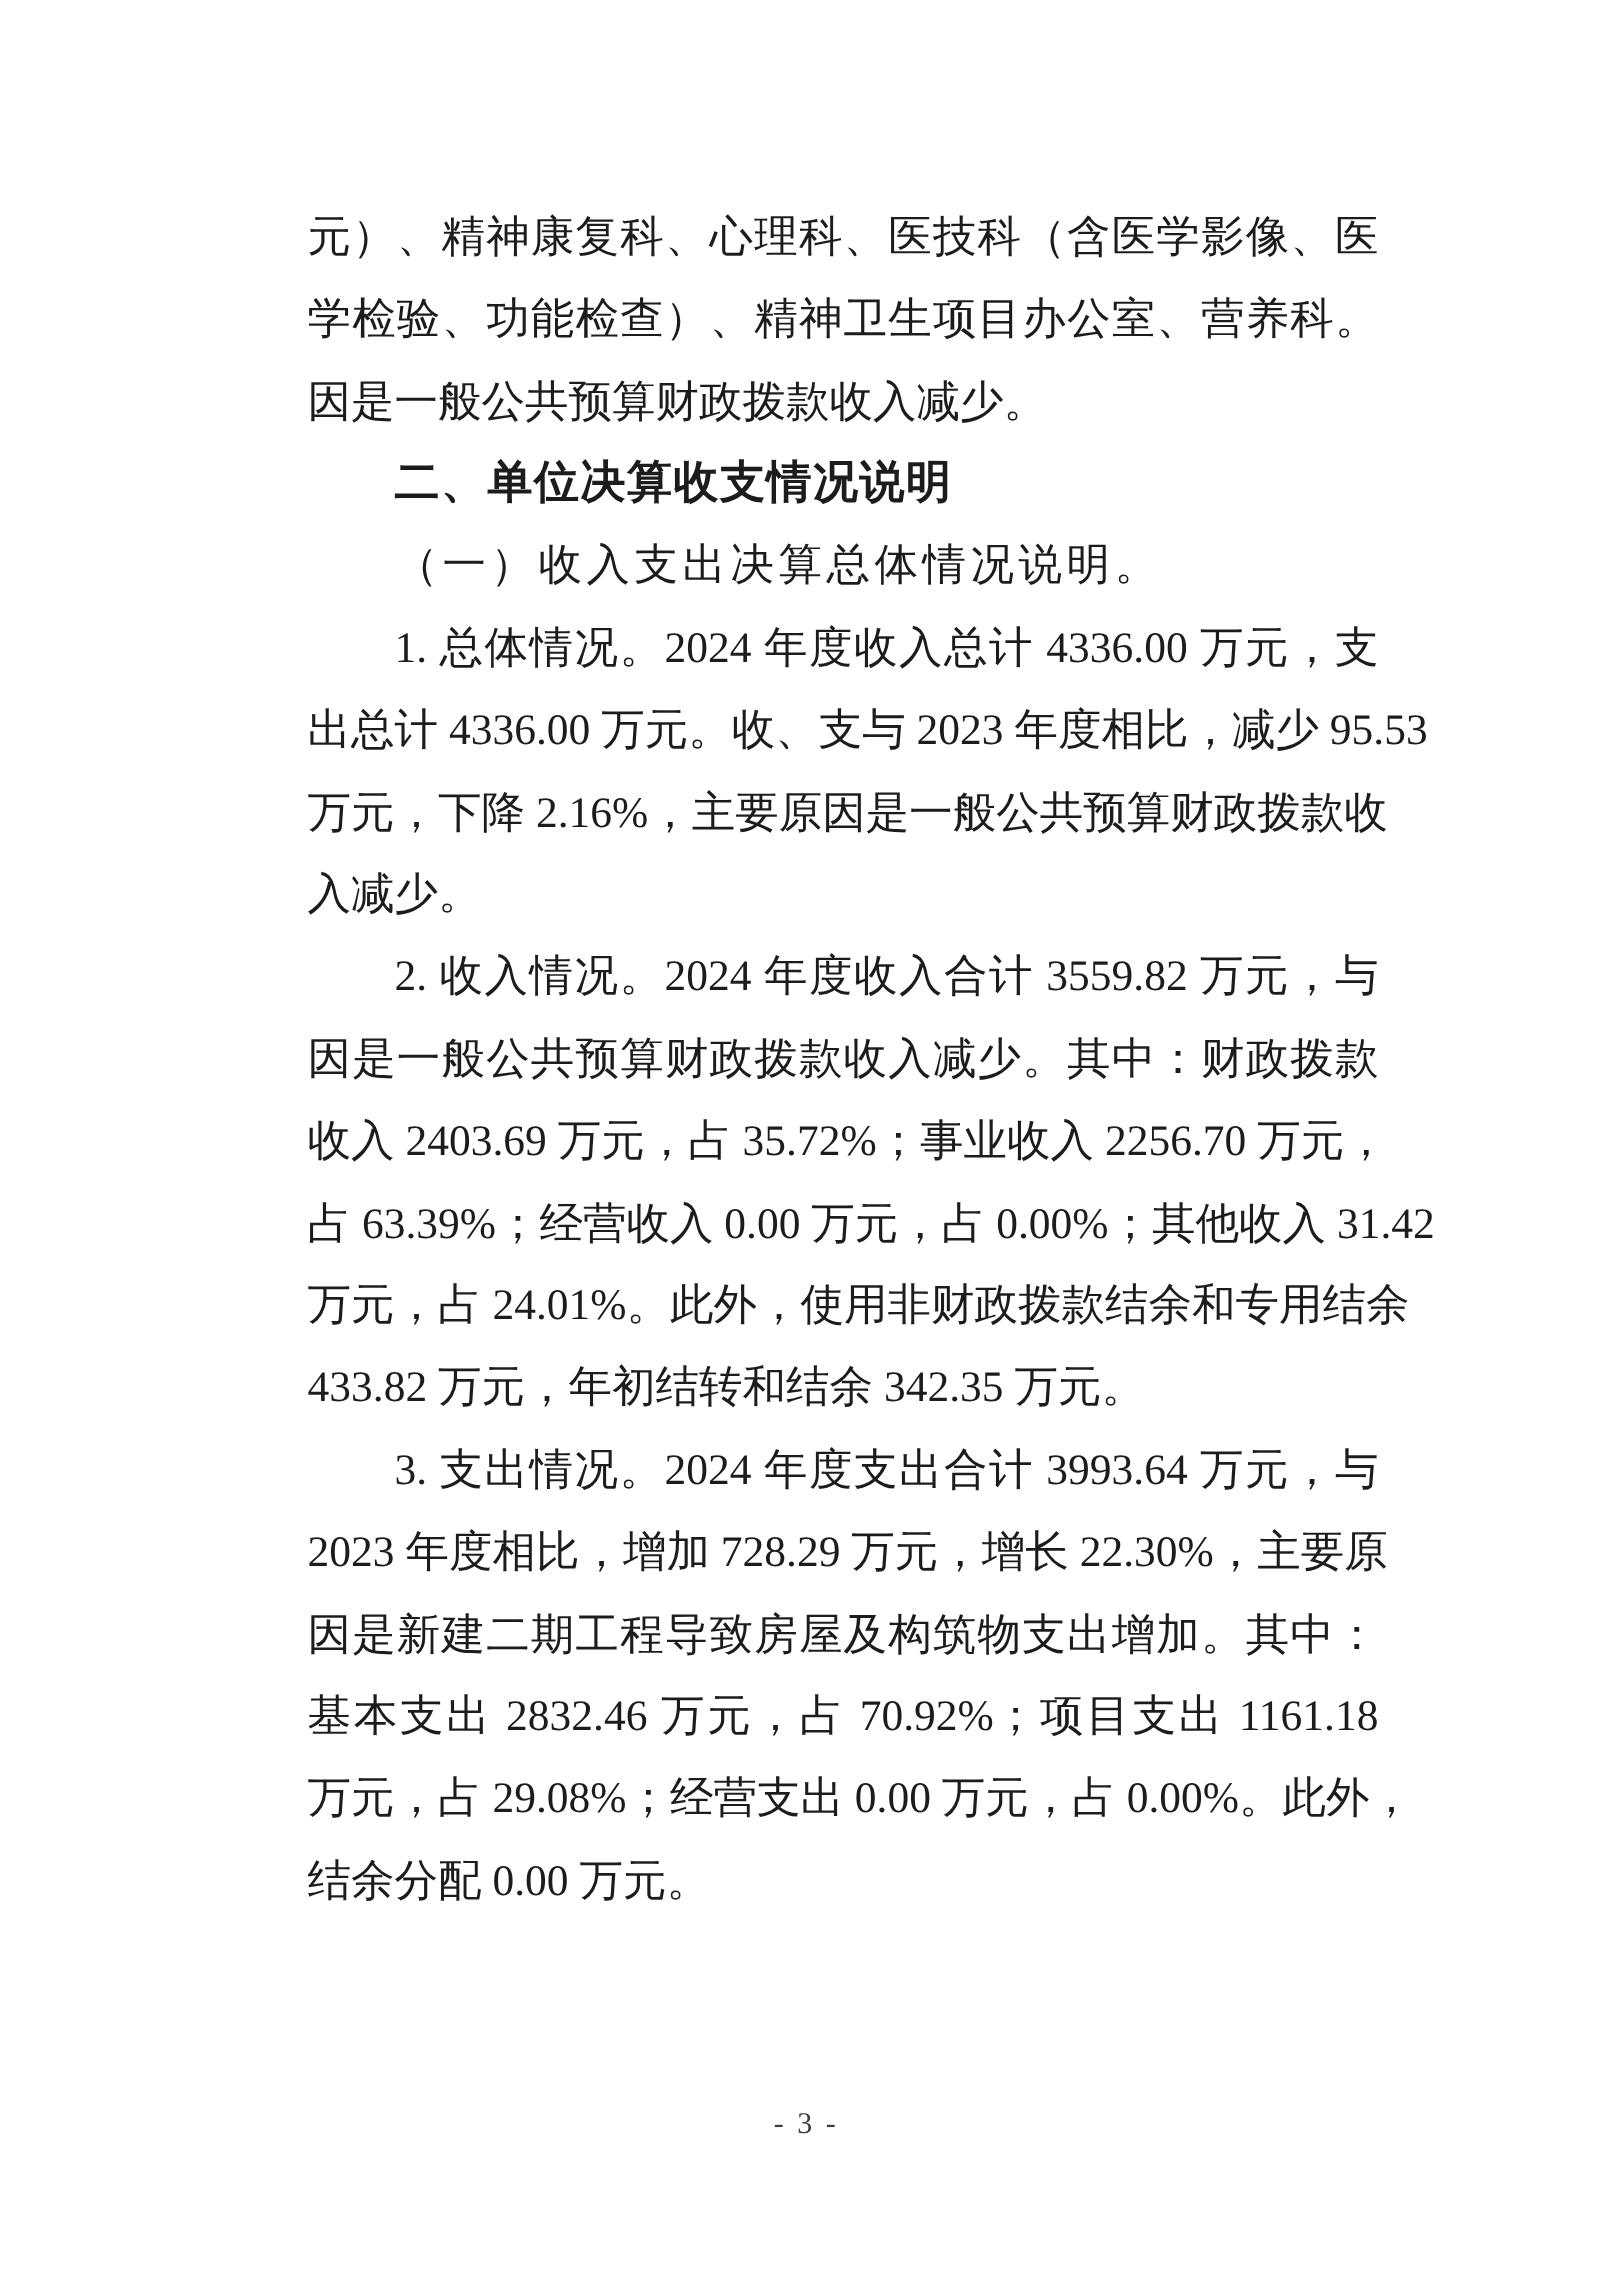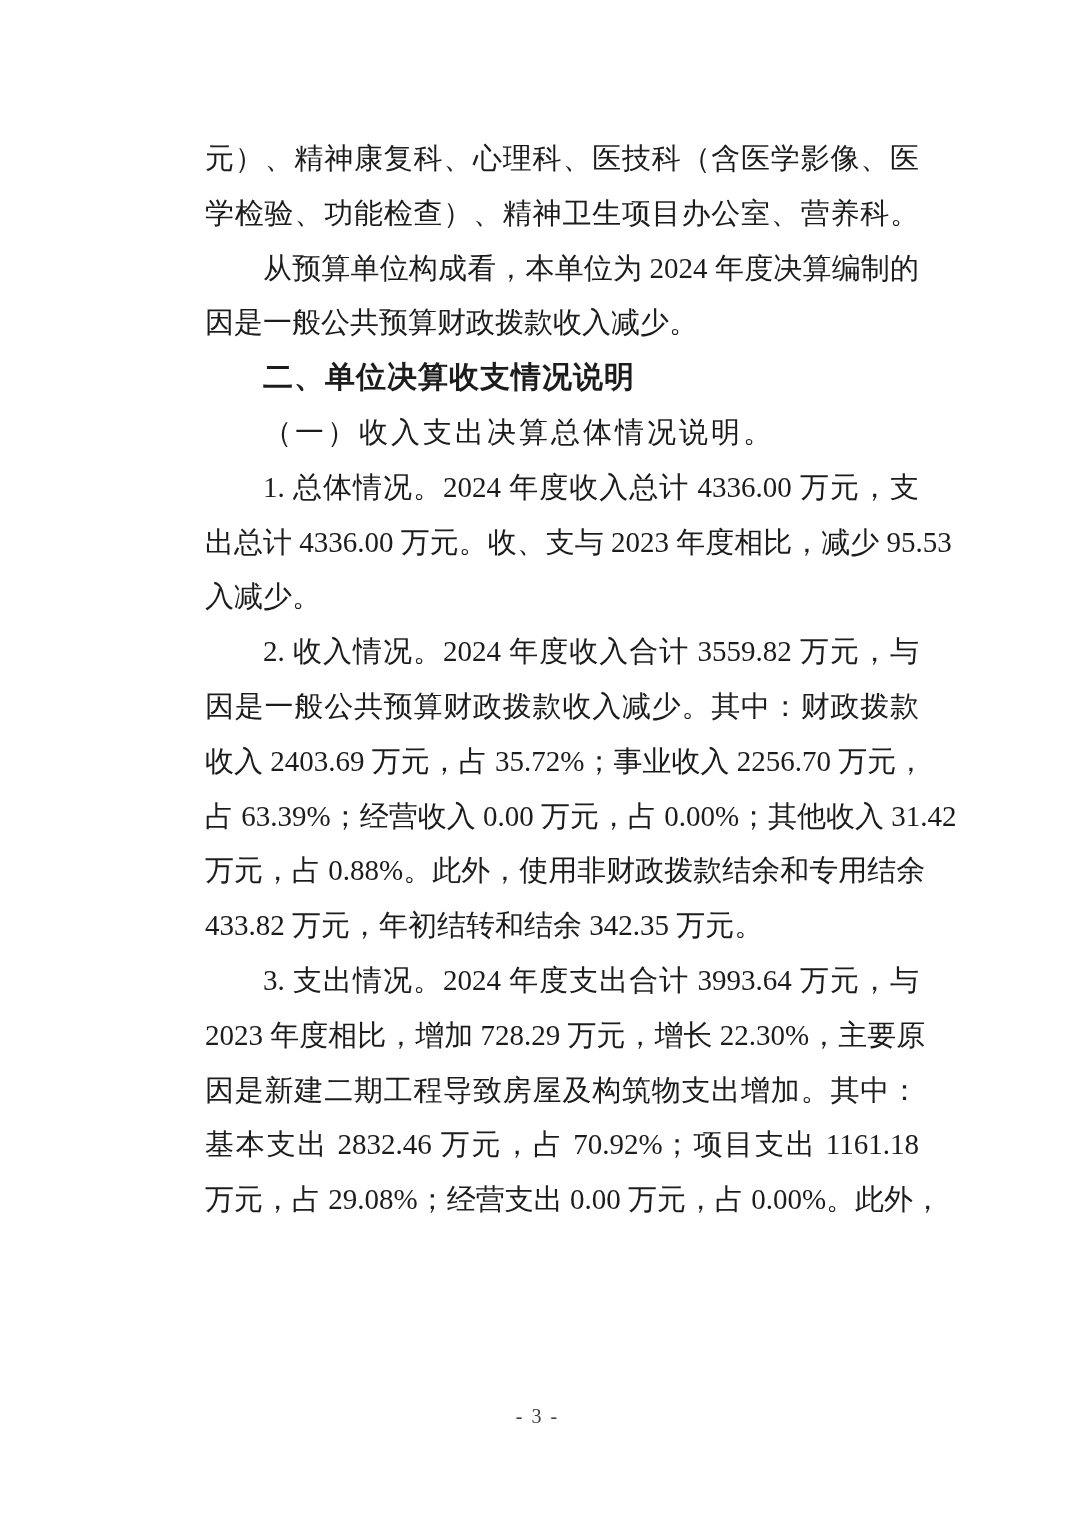--- a/index.html
+++ b/index.html
@@ -63,39 +63,40 @@
 </style>
 </head>
 <body>
 
 <div class="page">
   <div class="content">
 
     <div class="ln j">元）、精神康复科、心理科、医技科（含医学影像、医</div>
     <div class="ln j">学检验、功能检查）、精神卫生项目办公室、营养科。</div>
 
-    <div class="ln j ind">从预算单位构成看，本单位为 2024 年度决算编制的</div>
     <div class="ln">因是一般公共预算财政拨款收入减少。</div>
 
     <div class="ln ind h1">二、单位决算收支情况说明</div>
     <div class="ln ind h2">（一）收入支出决算总体情况说明。</div>
 
     <div class="ln j ind">1. 总体情况。2024 年度收入总计 4336.00 万元，支</div>
     <div class="ln j">出总计 4336.00 万元。收、支与 2023 年度相比，减少 95.53</div>
+    <div class="ln j">万元，下降 2.16%，主要原因是一般公共预算财政拨款收</div>
     <div class="ln">入减少。</div>
 
     <div class="ln j ind">2. 收入情况。2024 年度收入合计 3559.82 万元，与</div>
     <div class="ln j">因是一般公共预算财政拨款收入减少。其中：财政拨款</div>
     <div class="ln j">收入 2403.69 万元，占 35.72%；事业收入 2256.70 万元，</div>
     <div class="ln j">占 63.39%；经营收入 0.00 万元，占 0.00%；其他收入 31.42</div>
-    <div class="ln j">万元，占 0.88%。此外，使用非财政拨款结余和专用结余</div>
+    <div class="ln j">万元，占 24.01%。此外，使用非财政拨款结余和专用结余</div>
     <div class="ln">433.82 万元，年初结转和结余 342.35 万元。</div>
 
     <div class="ln j ind">3. 支出情况。2024 年度支出合计 3993.64 万元，与</div>
     <div class="ln j">2023 年度相比，增加 728.29 万元，增长 22.30%，主要原</div>
     <div class="ln j">因是新建二期工程导致房屋及构筑物支出增加。其中：</div>
     <div class="ln j">基本支出 2832.46 万元，占 70.92%；项目支出 1161.18</div>
     <div class="ln j">万元，占 29.08%；经营支出 0.00 万元，占 0.00%。此外，</div>
+    <div class="ln">结余分配 0.00 万元。</div>
 
   </div>
 
   <div class="footer">- 3 -</div>
 </div>
 
 </body></html>

